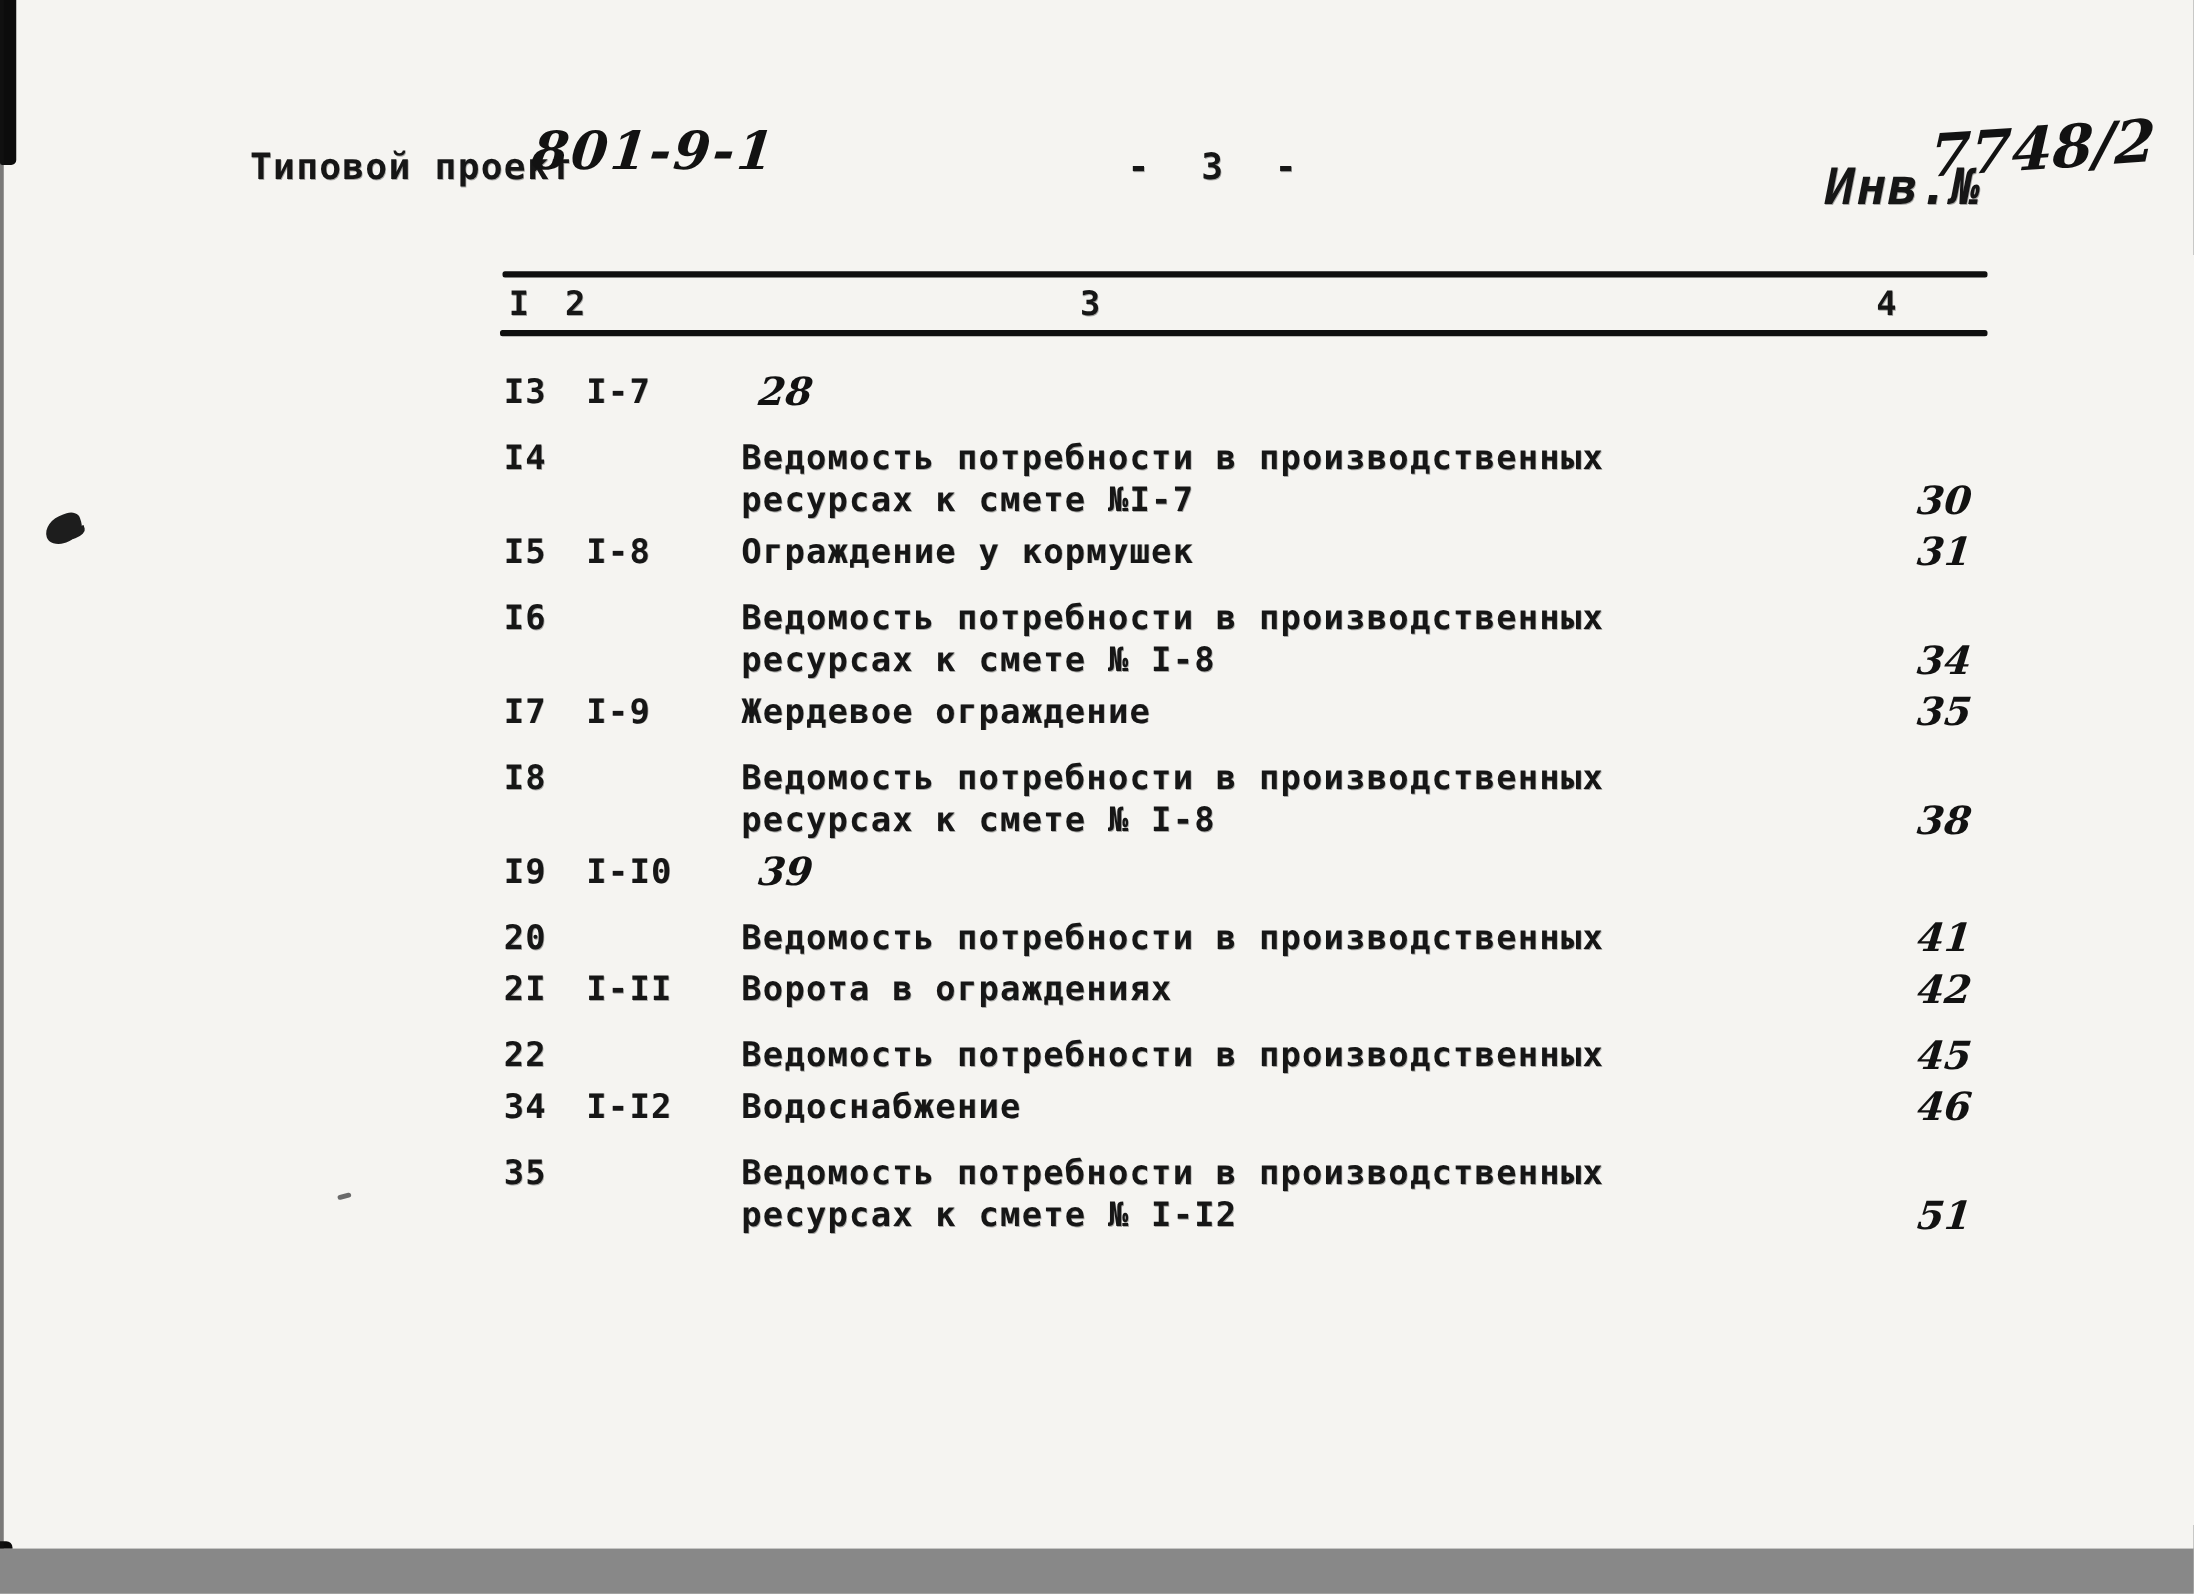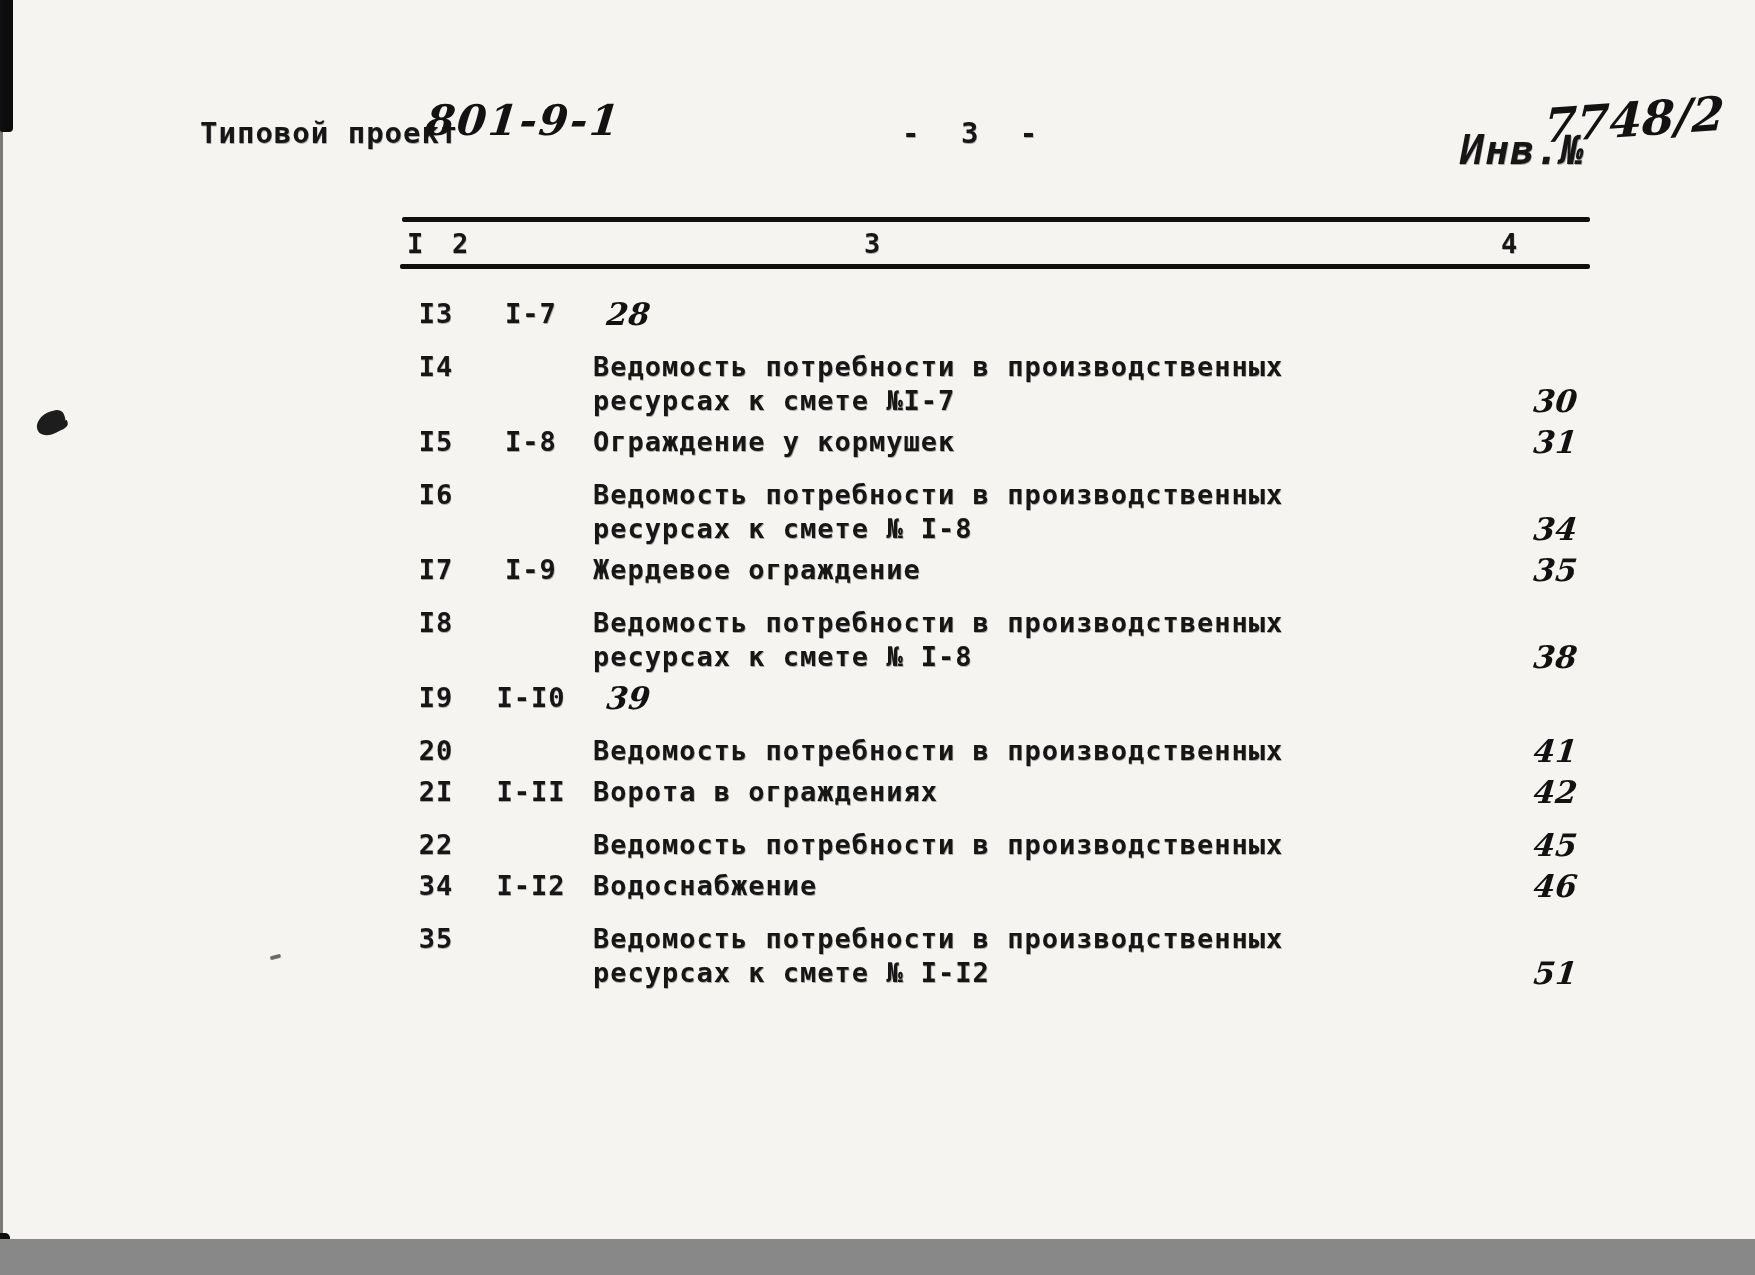--- a/index.html
+++ b/index.html
@@ -60,21 +60,21 @@
 
   .rows { position:absolute; left:403px; top:297px; width:1190px; }
   .row  {
     display:grid;
     grid-template-columns:66px 124px 927px 1fr;
     align-items:start;
     margin-bottom:19px;
     font-size:27px; line-height:34px;
   }
   .row.double { margin-bottom:7px; }
-  .row .c1, .row .c2 { white-space:nowrap;text-align:center; }
+  .row .c1, .row .c2 { white-space:nowrap; }
   .row .c3 div { white-space:nowrap; }
   .row .c4 { align-self:end; font-size:31px; line-height:34px; padding-left:14px; }
 </style>
 </head>
 <body>
 
 <div class="page">
 
   <div class="edge-strip-top"></div>
   <div class="edge-strip-bottom"></div>

